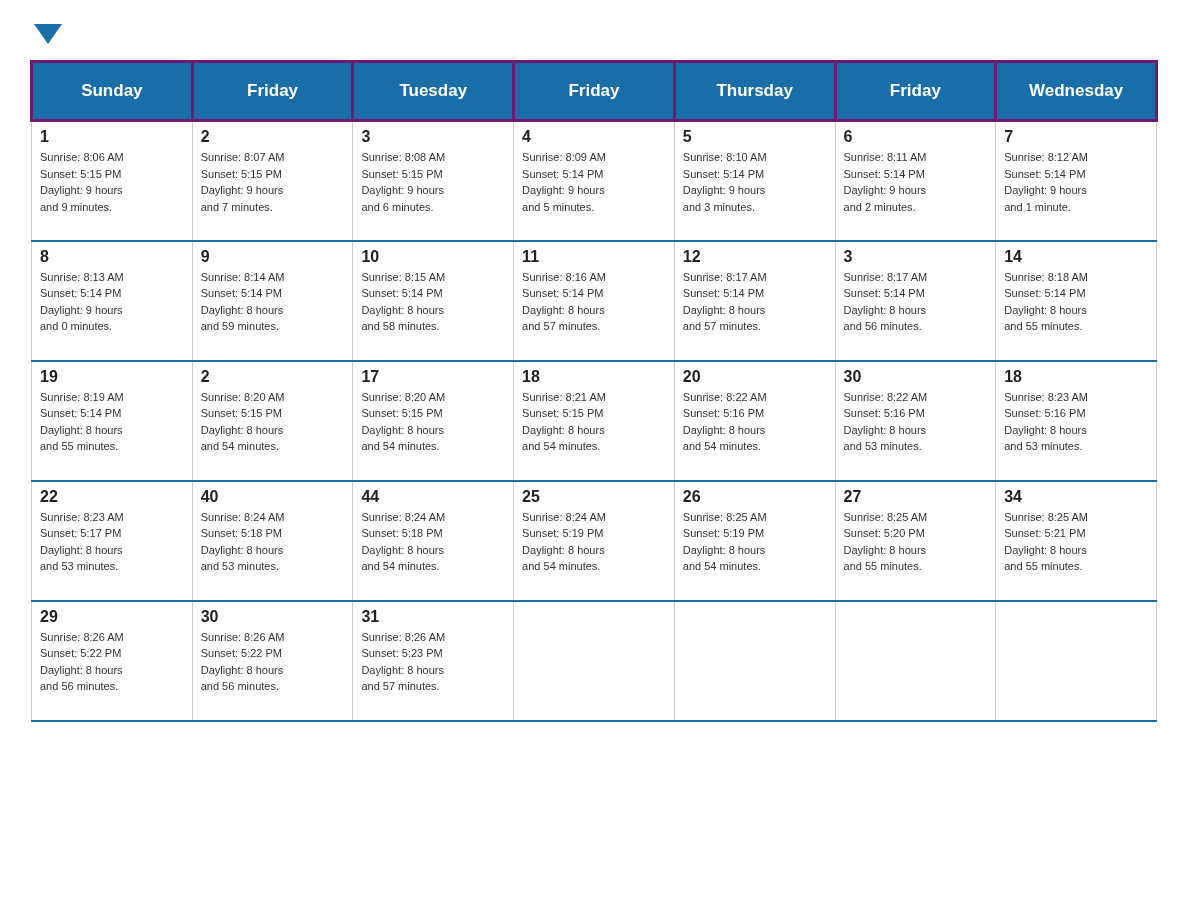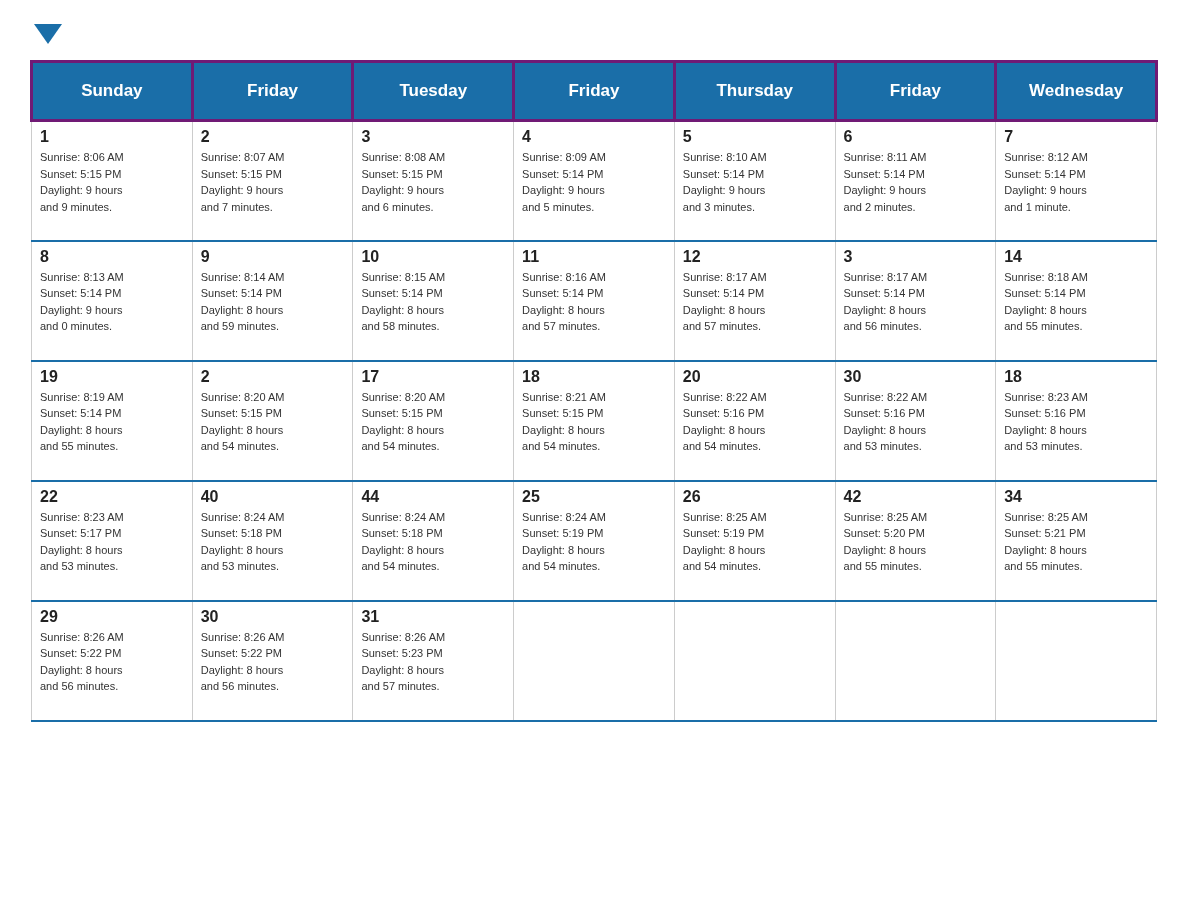--- a/index.html
+++ b/index.html
@@ -235,21 +235,21 @@
         </td>
         <td>
           <span class="day-num">25</span>
         <div class="day-info">Sunrise: 8:24 AM<br>Sunset: 5:19 PM<br>Daylight: 8 hours<br>and 54 minutes.</div>
         </td>
         <td>
           <span class="day-num">26</span>
         <div class="day-info">Sunrise: 8:25 AM<br>Sunset: 5:19 PM<br>Daylight: 8 hours<br>and 54 minutes.</div>
         </td>
         <td>
-          <span class="day-num">42</span>
+          <span class="day-num">27</span>
         <div class="day-info">Sunrise: 8:25 AM<br>Sunset: 5:20 PM<br>Daylight: 8 hours<br>and 55 minutes.</div>
         </td>
         <td>
           <span class="day-num">34</span>
         <div class="day-info">Sunrise: 8:25 AM<br>Sunset: 5:21 PM<br>Daylight: 8 hours<br>and 55 minutes.</div>
         </td>
       </tr>
       <tr>
         <td>
           <span class="day-num">29</span>

